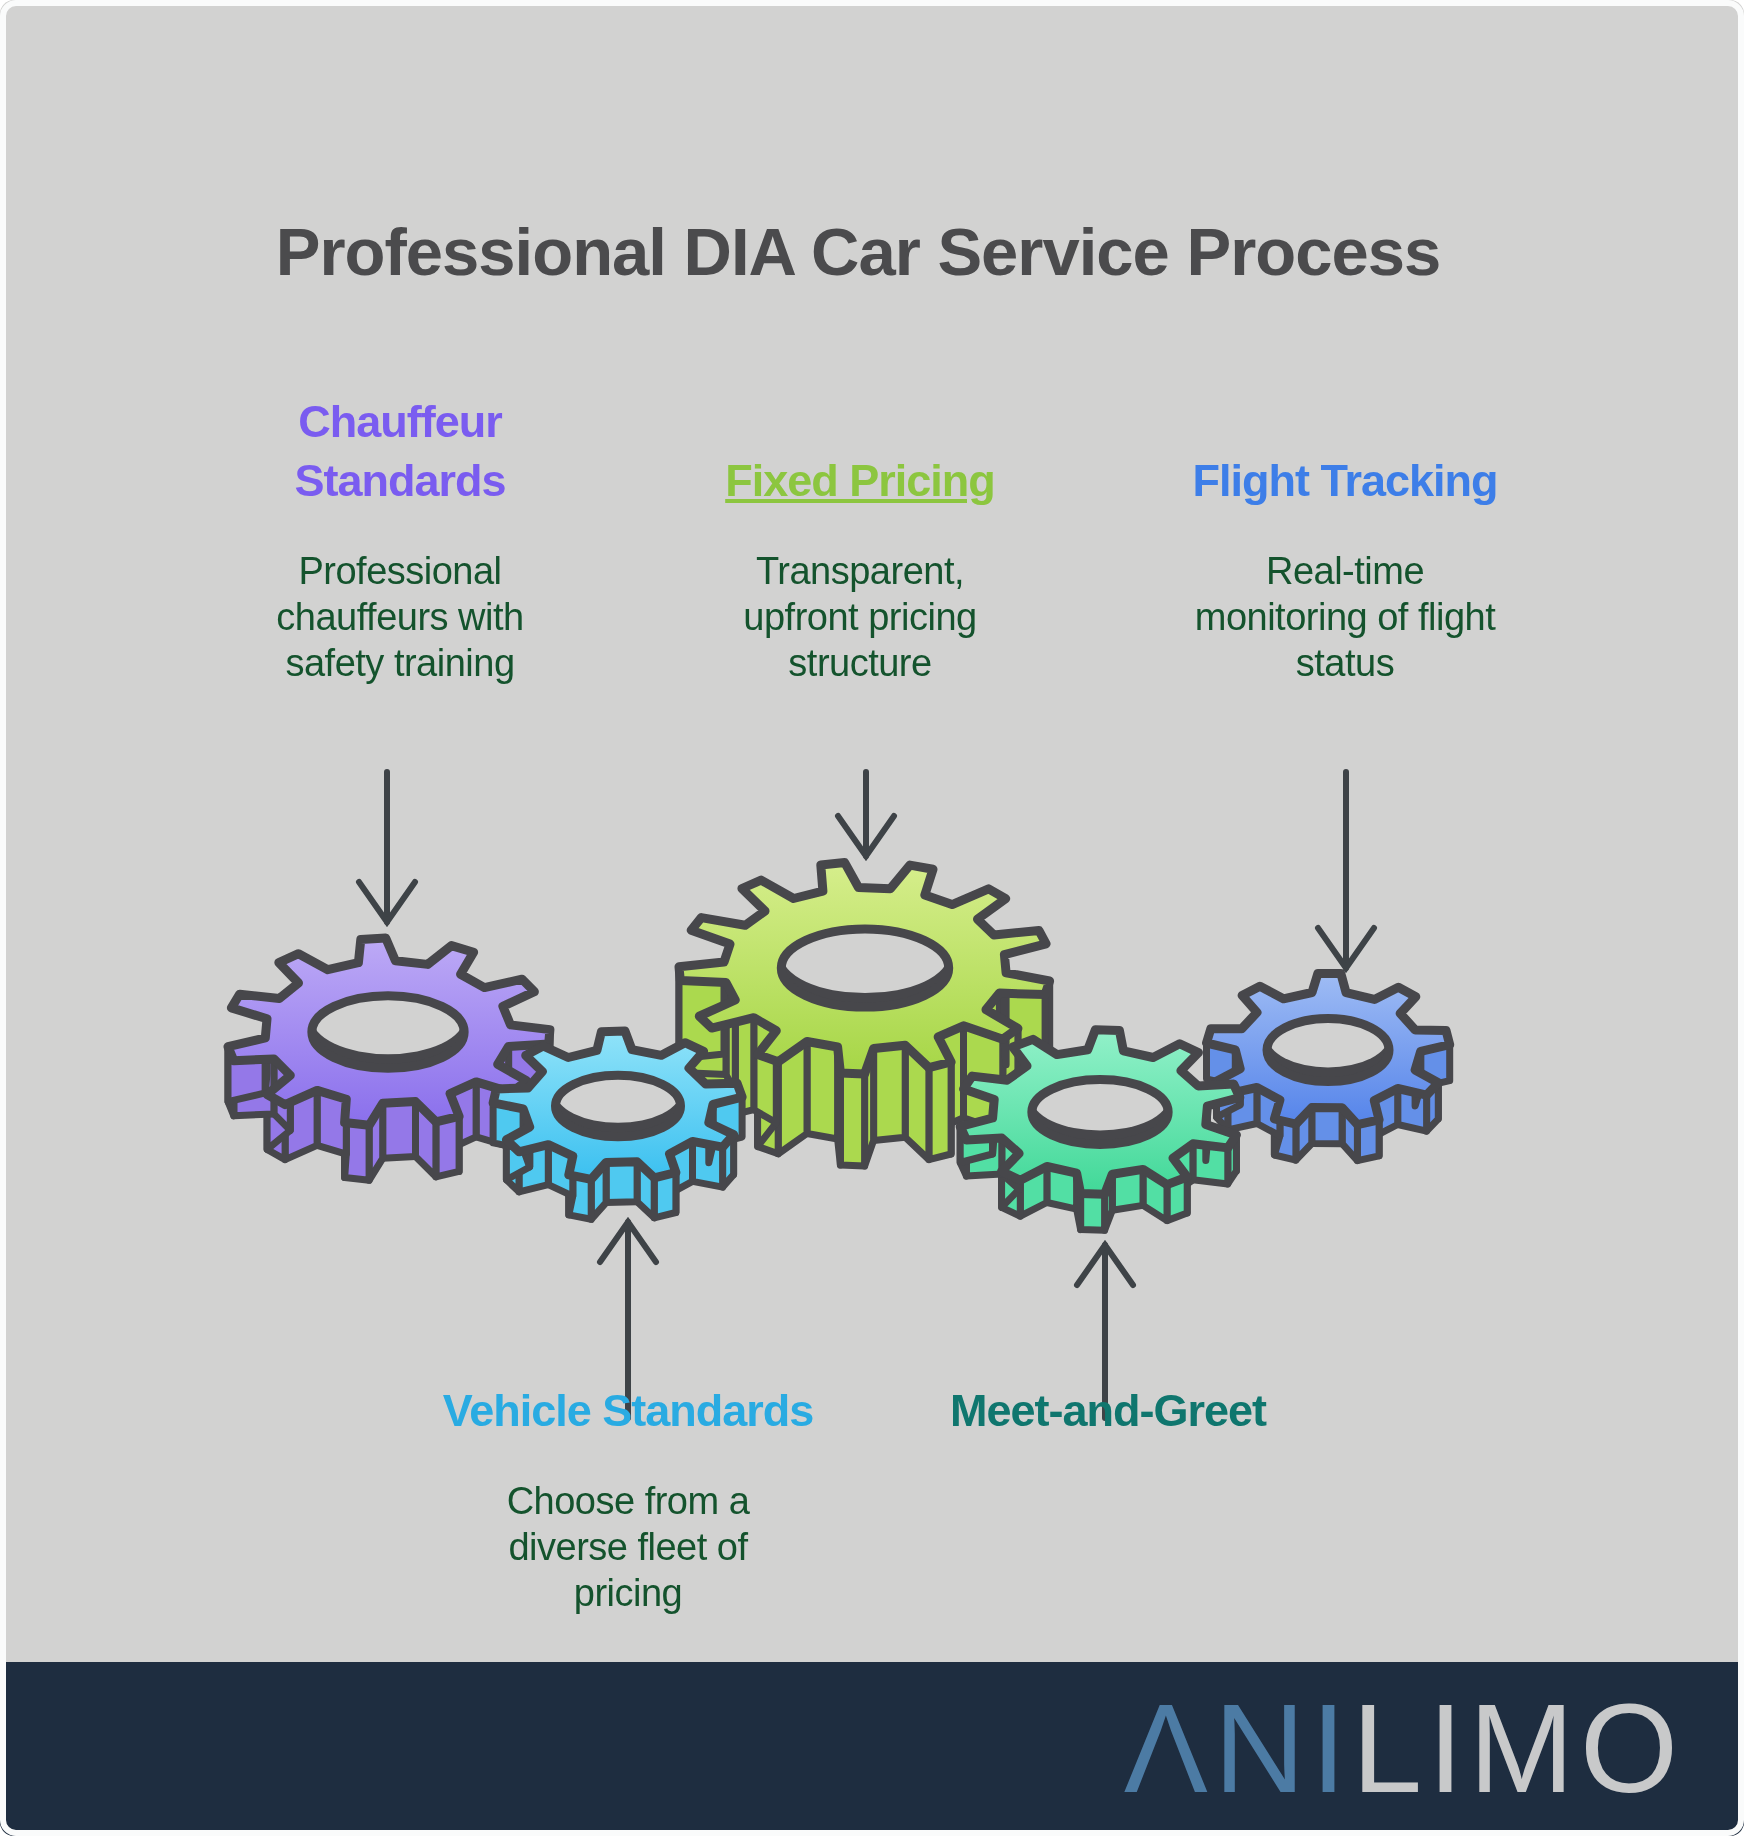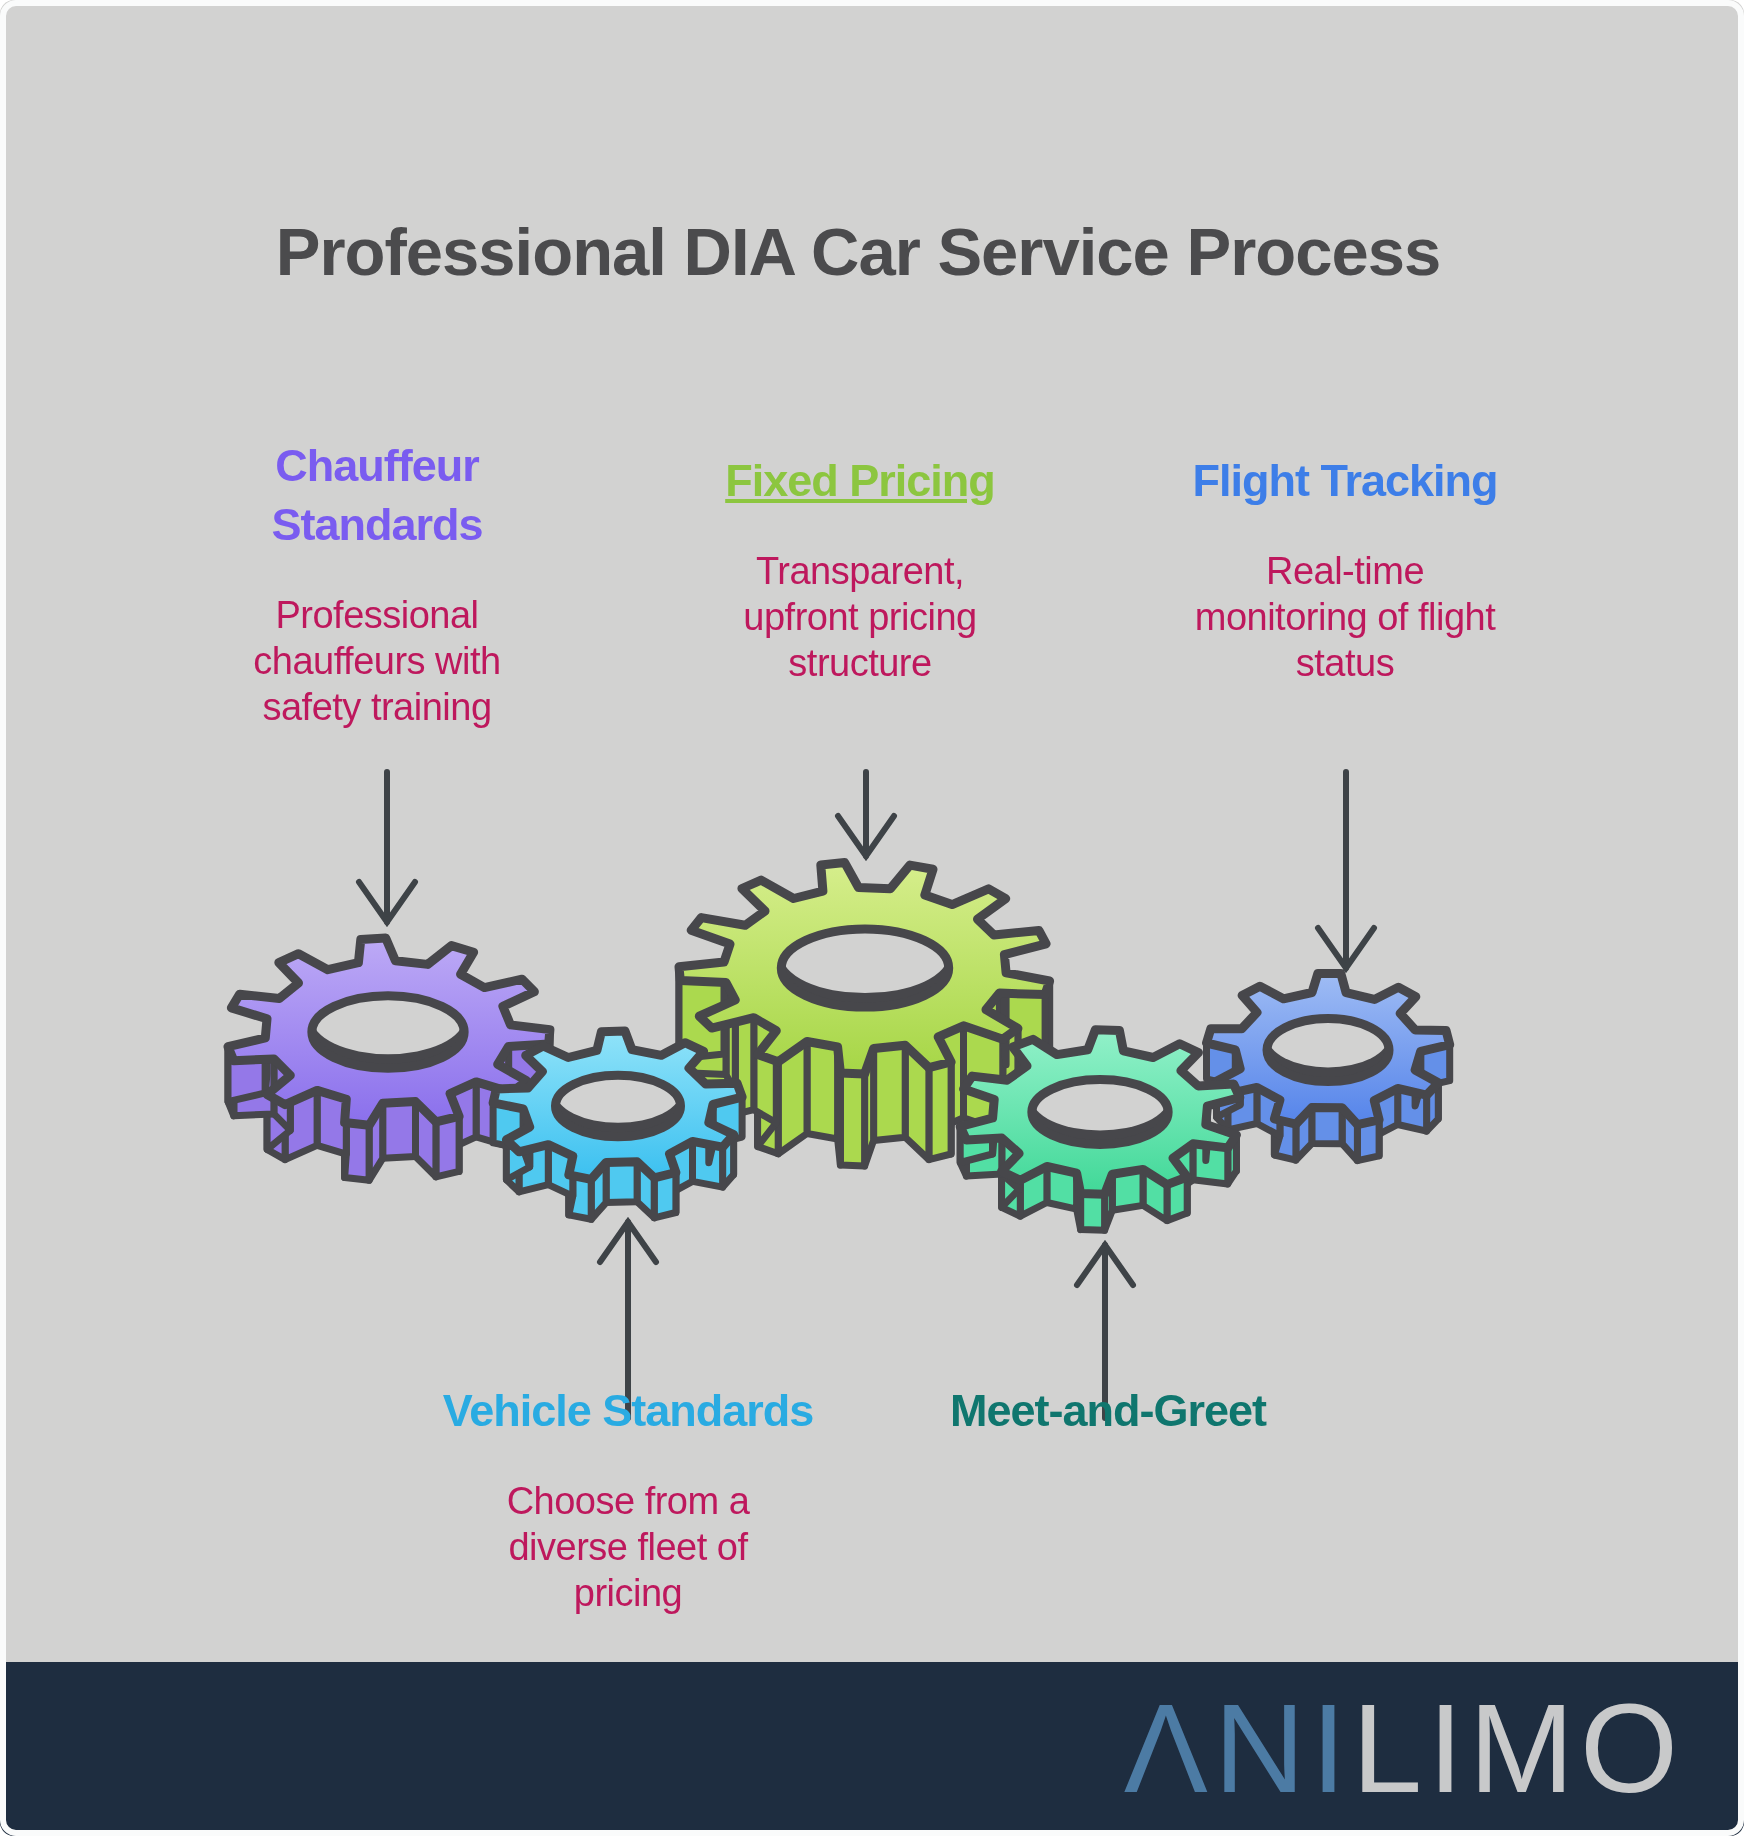--- a/index.html
+++ b/index.html
@@ -16,25 +16,25 @@
     position:absolute;left:0;top:168px;width:1716px;text-align:center;
     font-size:67px;font-weight:bold;letter-spacing:-1px;color:#4B4B4D;z-index:5;
   }
   .col{position:absolute;width:460px;text-align:center;z-index:5;}
   .col .heading{
     display:flex;flex-direction:column;justify-content:flex-end;
     height:112px;font-size:45px;font-weight:bold;line-height:59px;
     letter-spacing:-1px;white-space:pre-line;
   }
   .col .desc{
-    margin-top:38px;font-size:38px;line-height:46px;color:#be185d;
+    margin-top:38px;font-size:38px;line-height:46px;color:#14532d;
     letter-spacing:-0.5px;white-space:pre-line;
   }
   .top-col{top:398px;}
-  .c0{left:147px;margin-top:44px;}  
+  .c0{left:170px;}  
   .c1{left:630px;}  
   .c2{left:1115px;} 
   .bottom-col{top:1390px;}
   .bottom-col .heading{height:50px;}
   .b3{left:398px;}  
   .b4{left:878px;}  
   #diagram{position:absolute;left:0;top:0;z-index:2;}
   .footer{
     position:absolute;left:0;right:0;top:1662px;height:174px;
     display:flex;align-items:center;justify-content:flex-end;

